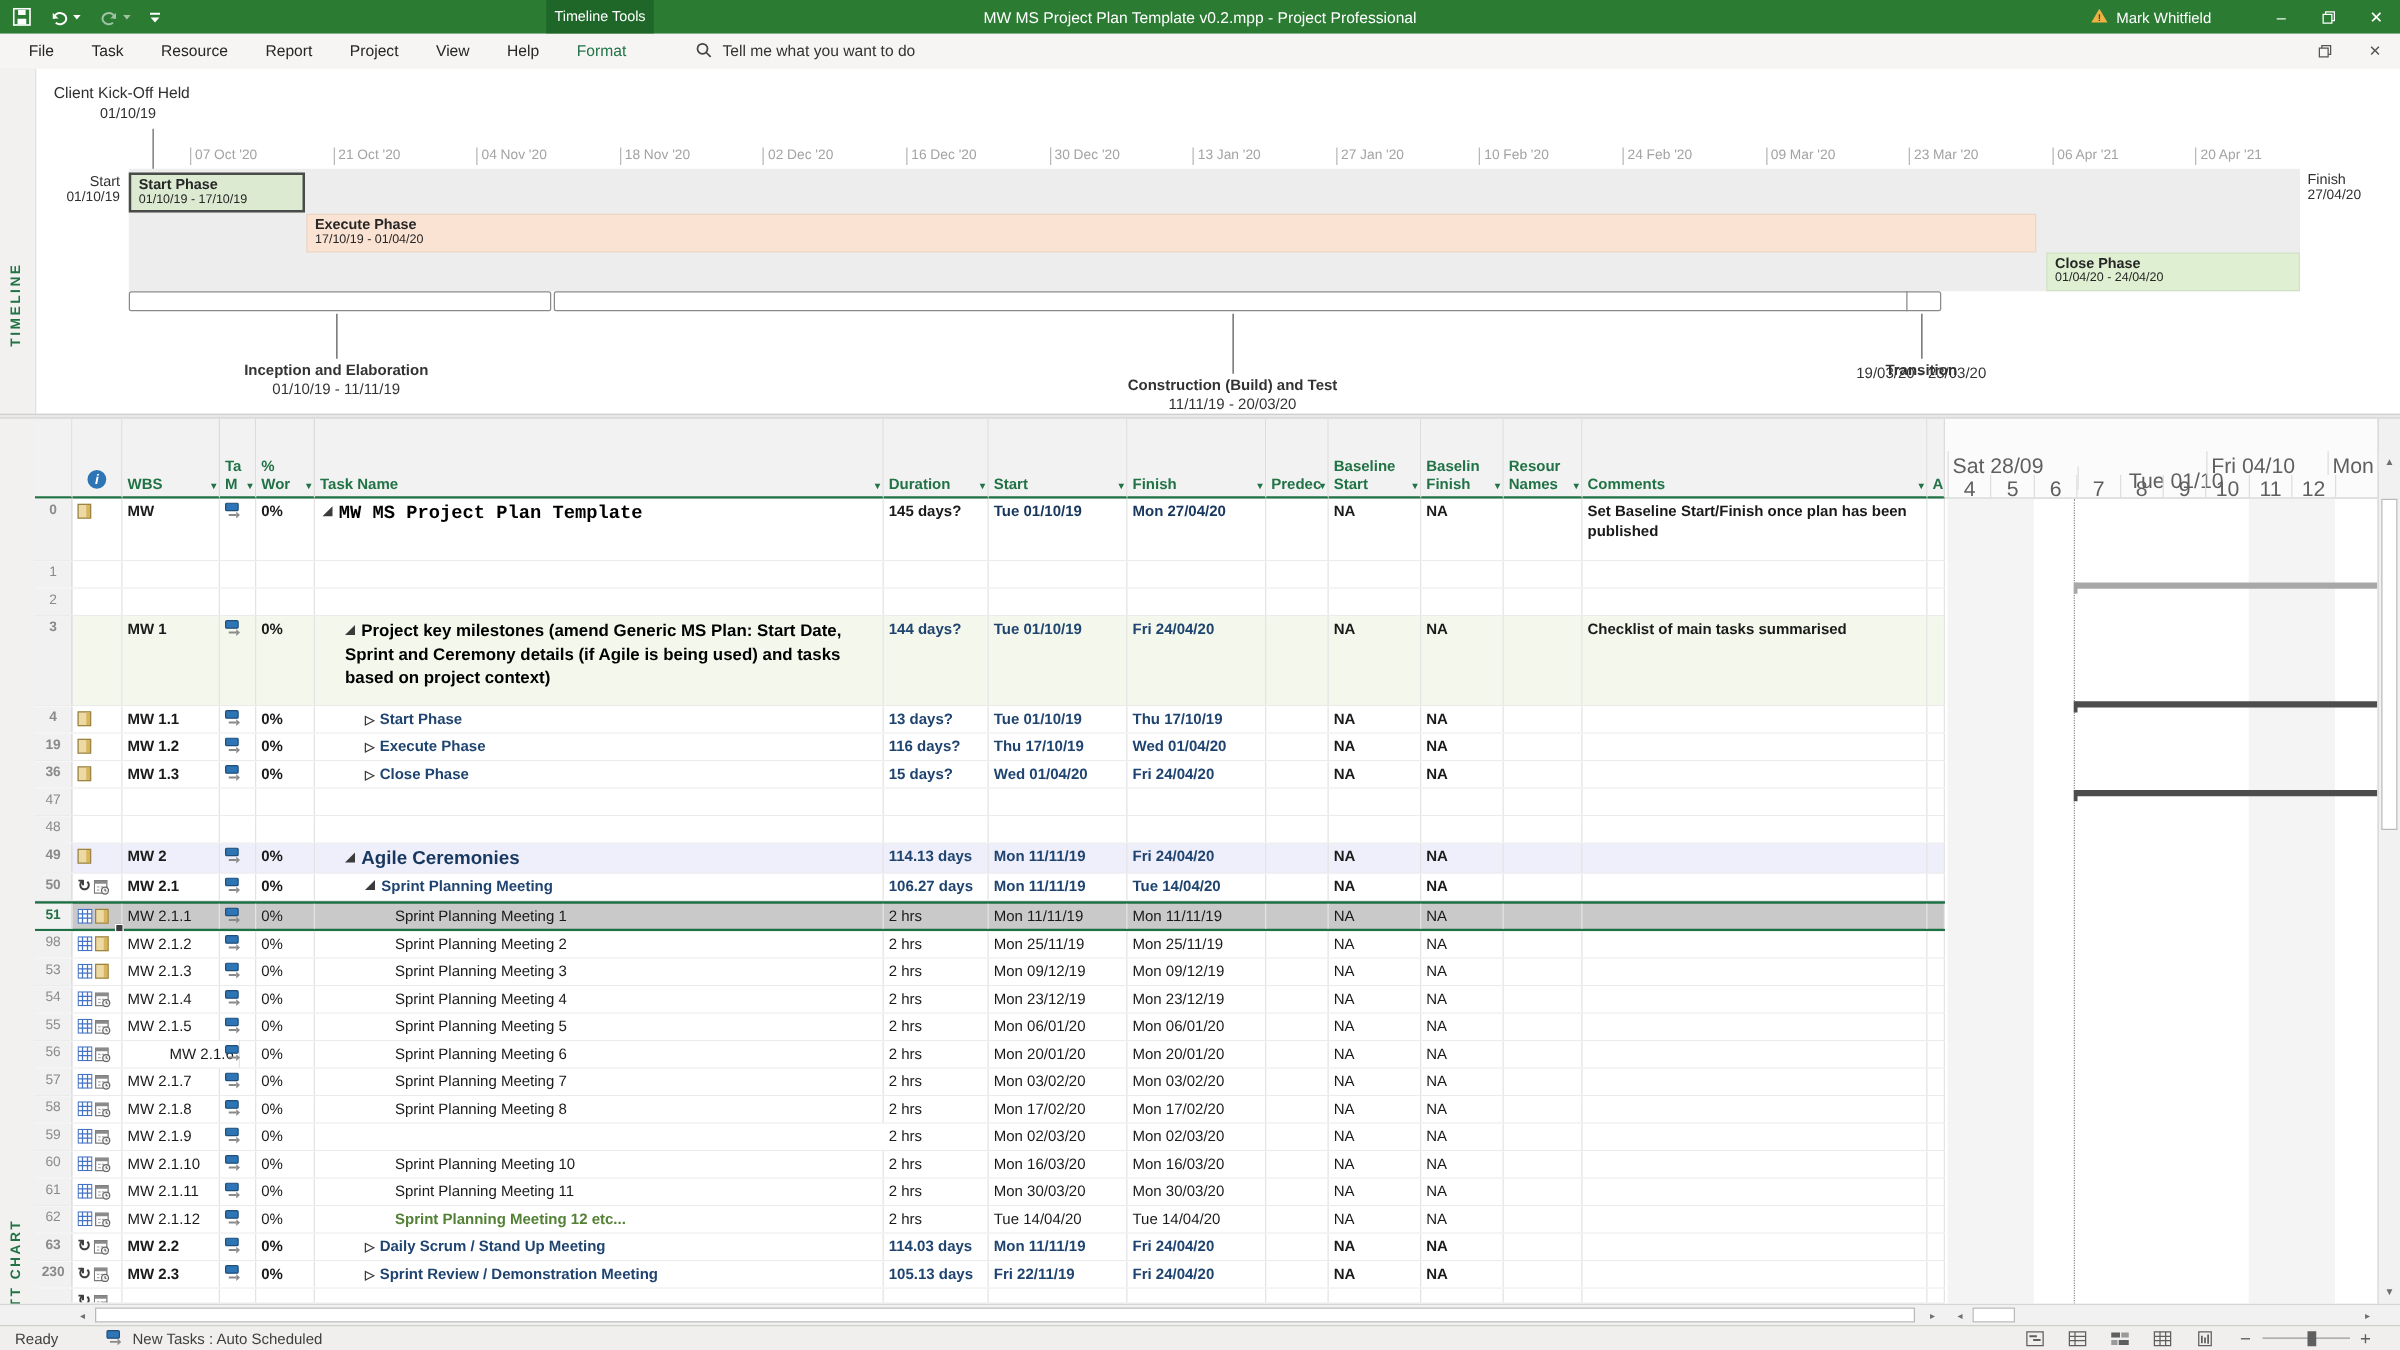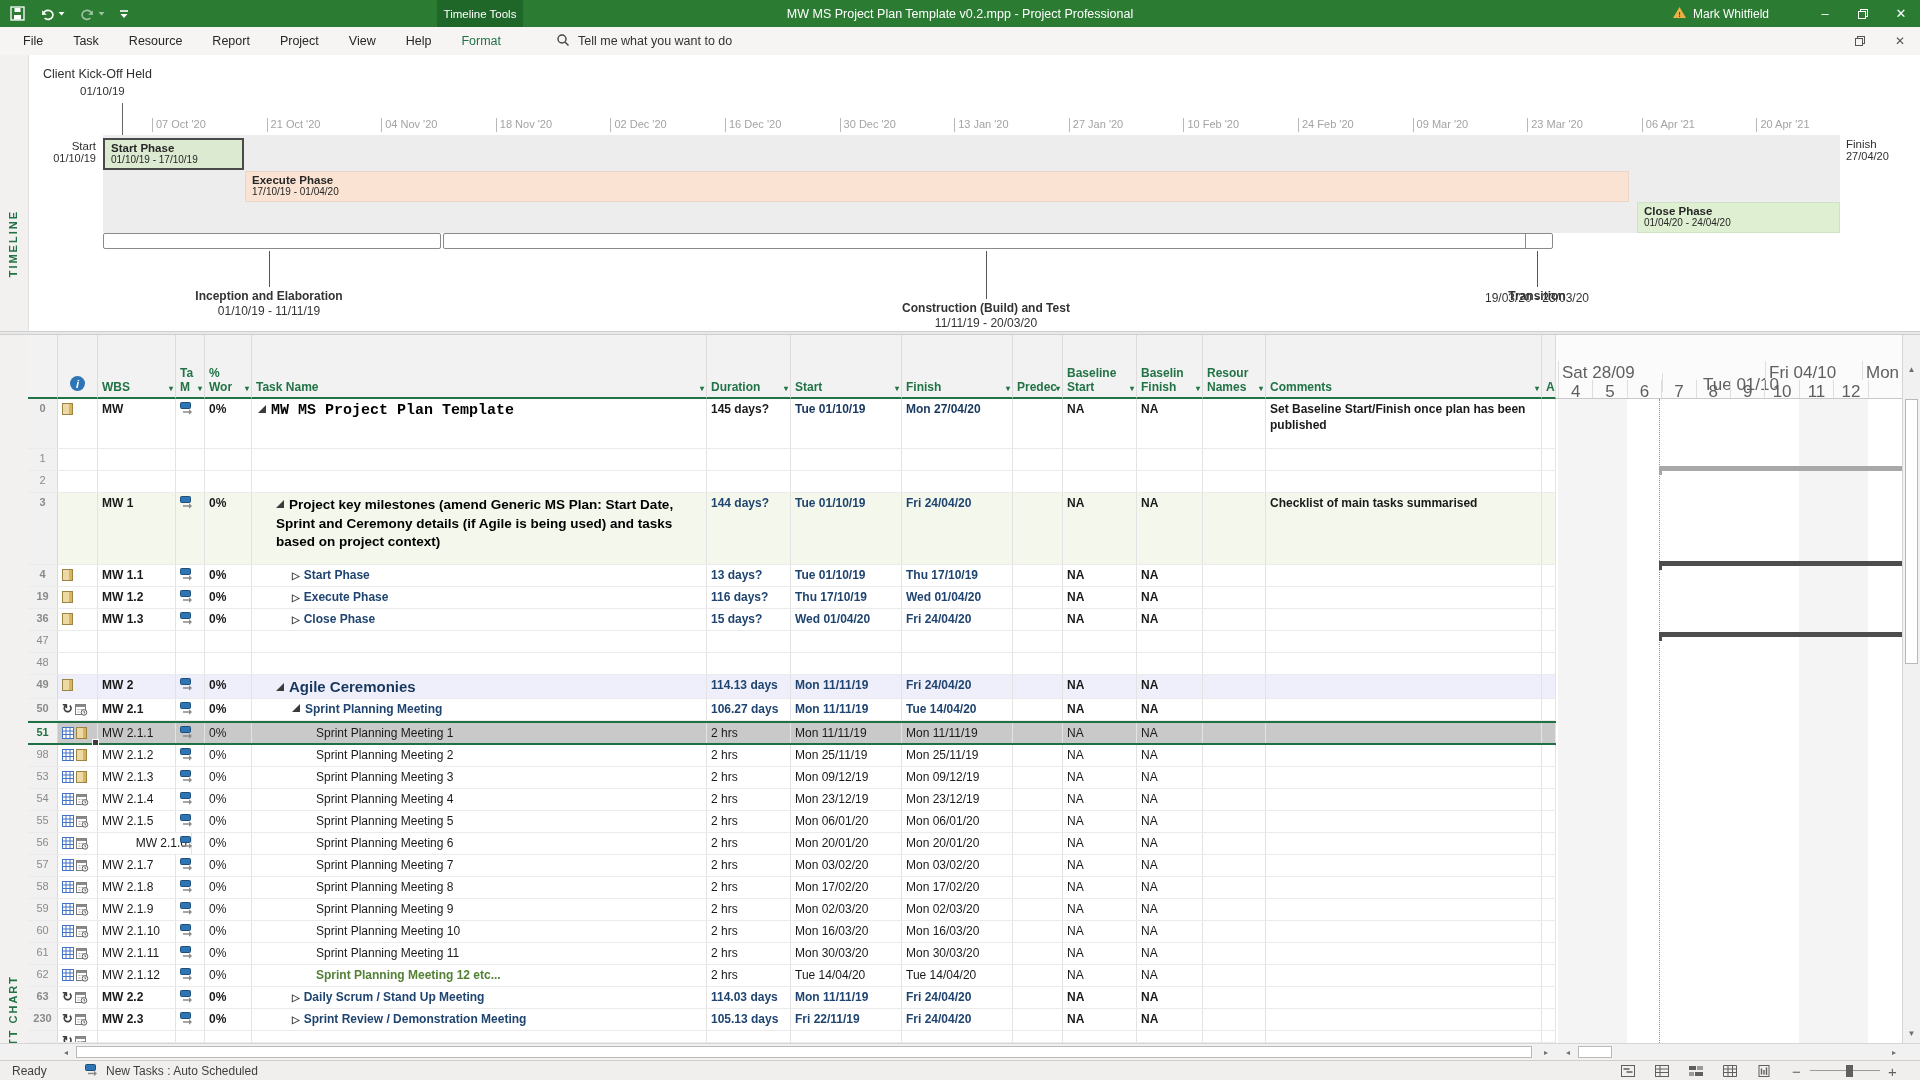--- a/index.html
+++ b/index.html
@@ -810,21 +810,20 @@
               <path d="M9 7.9v1.5l1.1 .6" stroke="#666" fill="none"></path>
             </svg></span>
         </div>
         <div class="cell c-wbs" style="left: 70px; width: 78px;">MW 2.1.9</div>
         <div class="cell c-mode" style="left: 148px; width: 29px;"><span><svg width="15" height="13" viewBox="0 0 15 13">
               <rect x="0.5" y="0.5" width="10" height="6" rx="1" fill="#2e75b6" stroke="#1f4e79"></rect>
               <path d="M3 10h6" stroke="#8a8a8a" stroke-width="1.5"></path>
               <path d="M9 7.3v5.4l3-2.7z" fill="#8a8a8a"></path>
             </svg></span></div>
         <div class="cell c-pct" style="left: 177px; width: 47px;">0%</div>
-        <div class="cell c-name" style="left: 224px; width: 455px; padding-left: 64px;"><span>Sprint Planning Meeting 9</span></div>
         <div class="cell c-dur" style="left: 679px; width: 84px;">2 hrs</div>
         <div class="cell c-start" style="left: 763px; width: 111px;">Mon 02/03/20</div>
         <div class="cell c-finish" style="left: 874px; width: 111px;">Mon 02/03/20</div>
         <div class="cell c-pred" style="left: 985px; width: 50px;"></div>
         <div class="cell c-bstart" style="left: 1035px; width: 74px;">NA</div>
         <div class="cell c-bfinish" style="left: 1109px; width: 66px;">NA</div>
         <div class="cell c-res" style="left: 1175px; width: 63px;"></div>
         <div class="cell c-comments" style="left: 1238px; width: 276px;"></div>
         <div class="cell c-a" style="left: 1514px; width: 14px;"></div>
       </div>

